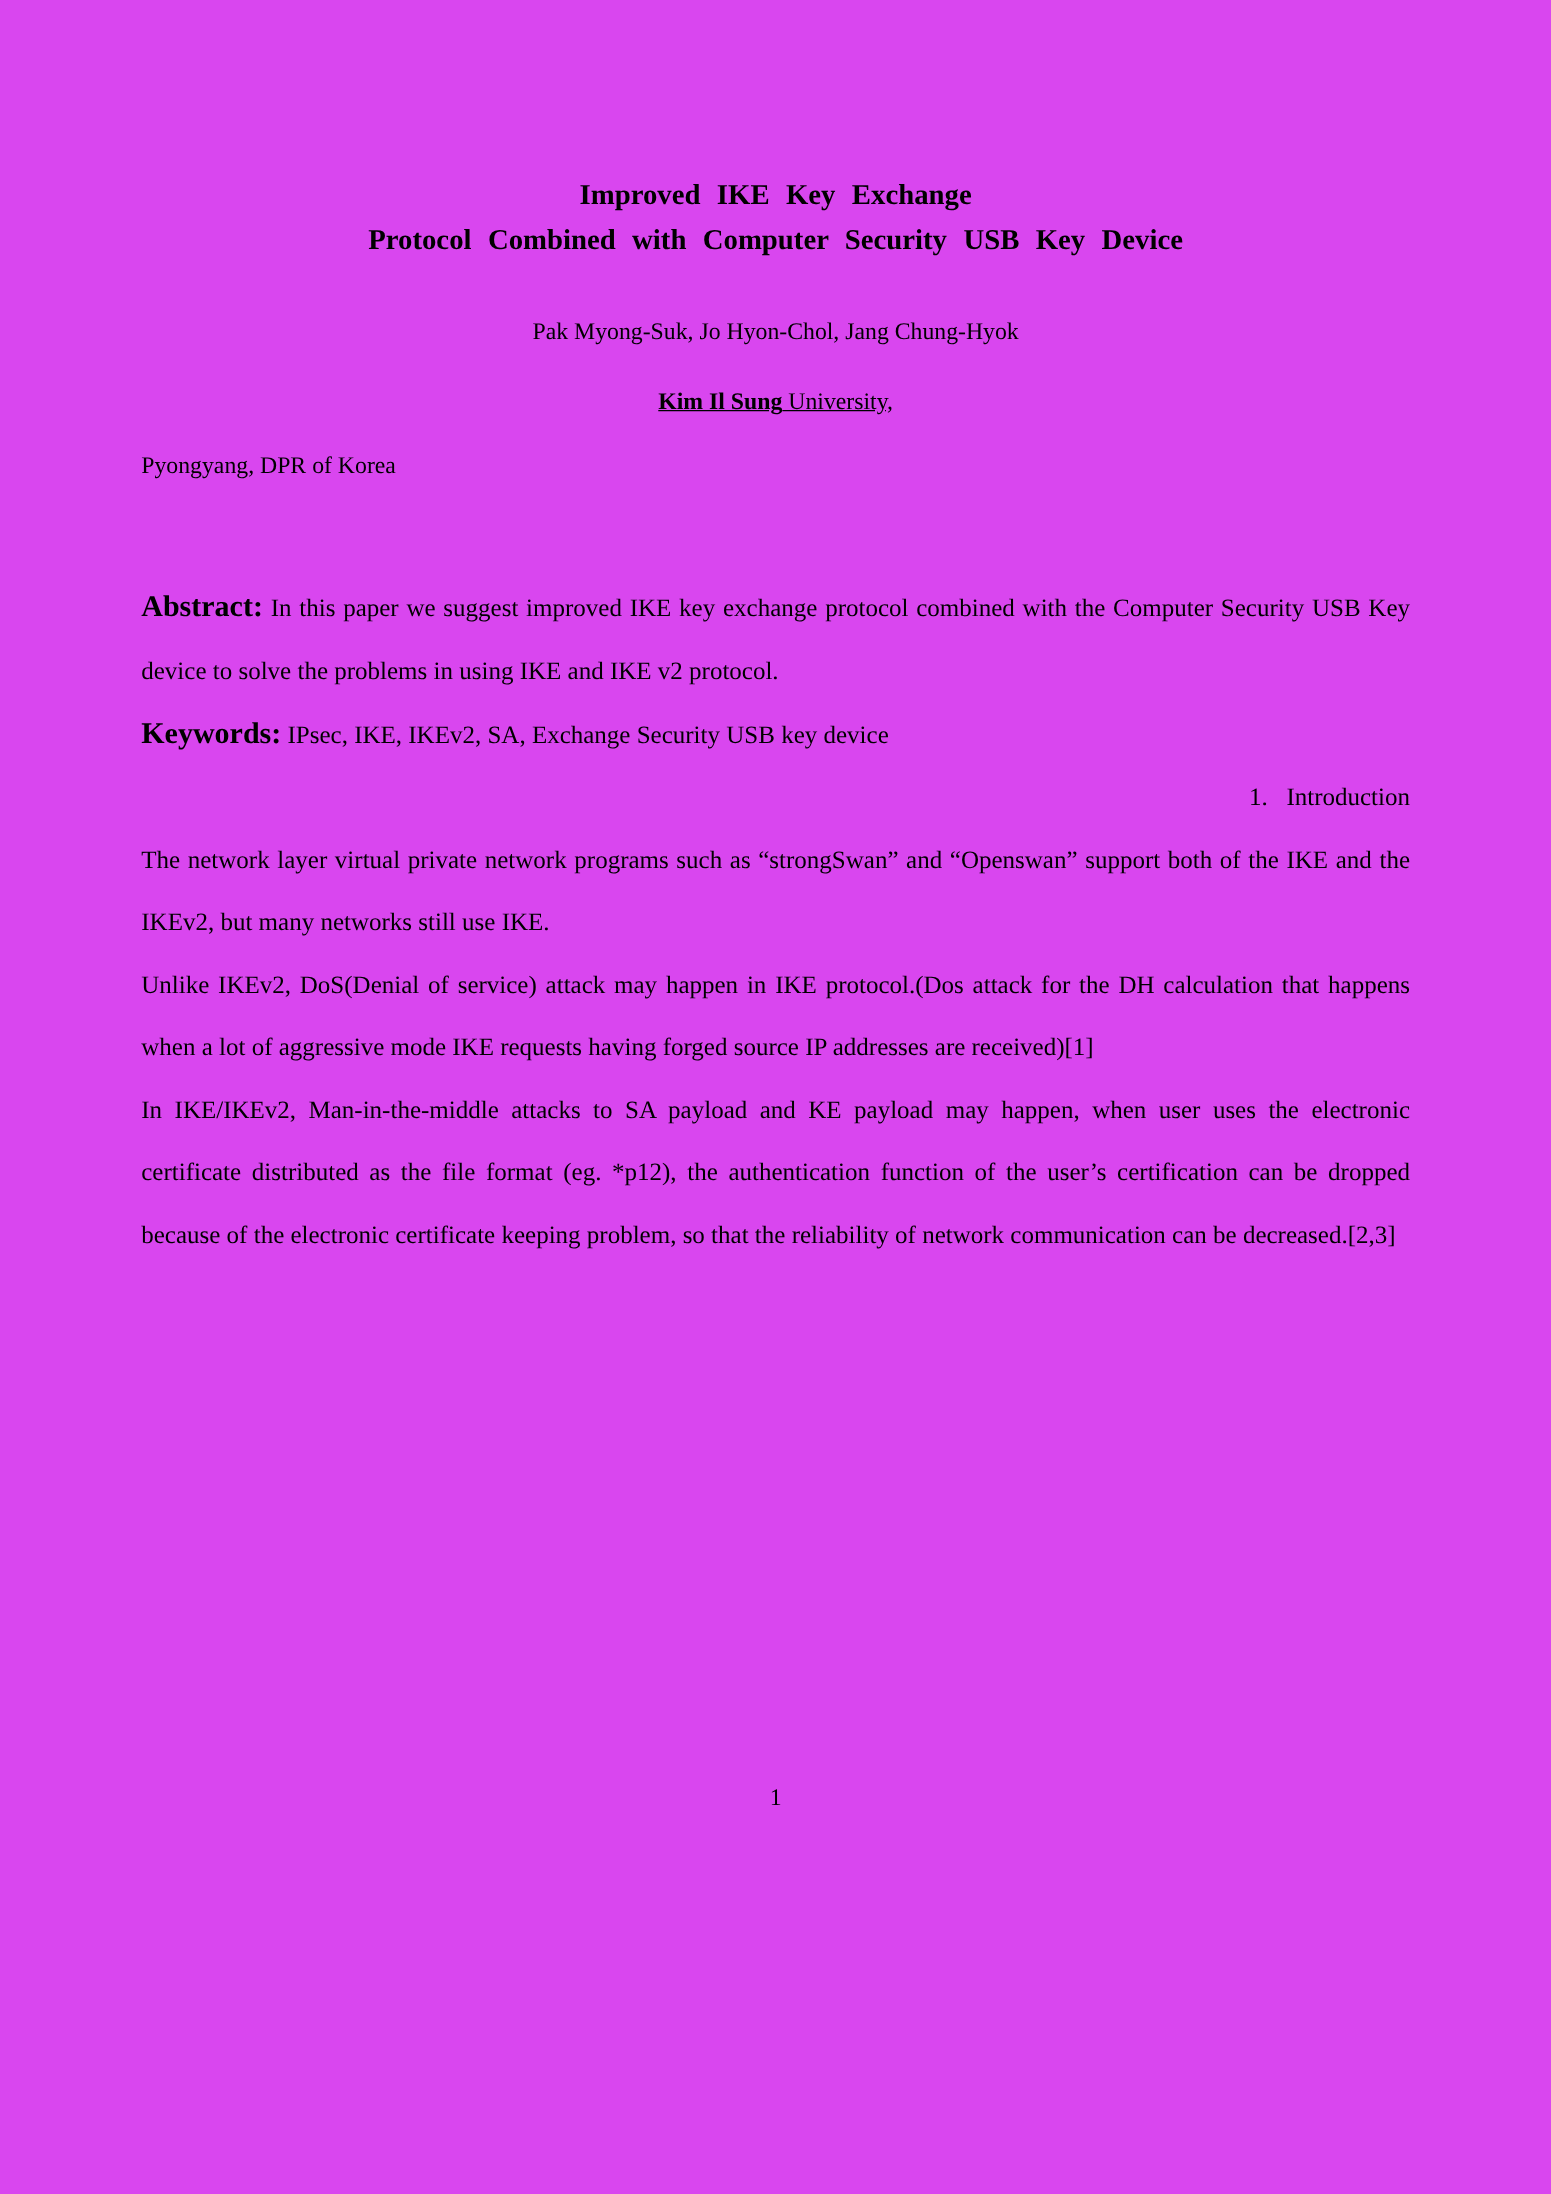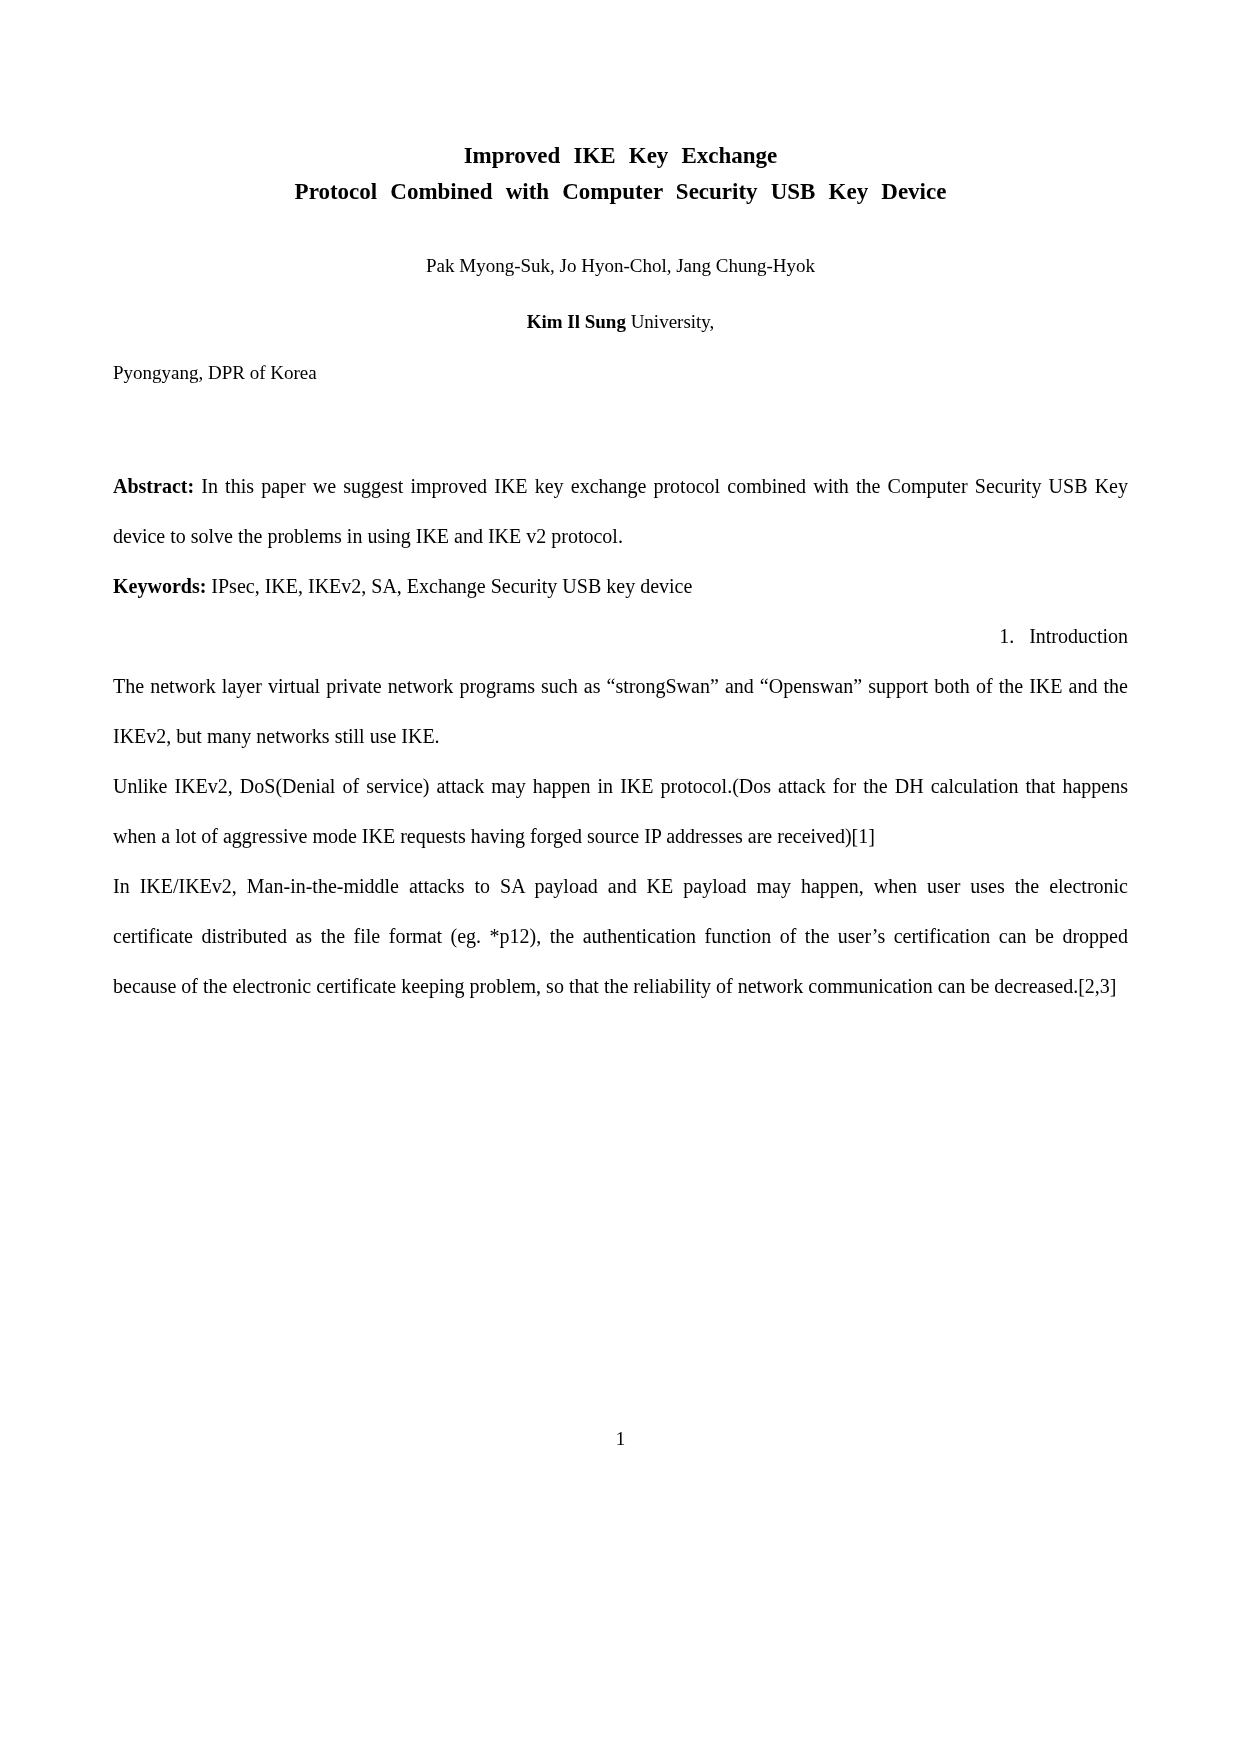--- a/index.html
+++ b/index.html
@@ -2,21 +2,21 @@
 <html><head>
 <meta charset="utf-8">
 <style>
   * { margin: 0; padding: 0; box-sizing: border-box; }
   html, body { background: #e8e8e8; }
   .page {
     position: relative;
     width: 1241px;
     height: 1755px;
     margin: 0 auto;
-    background: #ffffff;
+    background: #d946ef;
     color: #000000;
     font-family: "Liberation Serif", "DejaVu Serif", serif;
     overflow: hidden;
   }
   .content {
     position: absolute;
     left: 113px;
     right: 113px;
     top: 0;
   }
@@ -32,36 +32,37 @@
     margin-top: 44px;
     text-align: center;
     font-size: 19px;
     line-height: 24px;
   }
   .affil-line1 {
     margin-top: 32px;
     text-align: center;
     font-size: 19px;
     line-height: 24px;
+    text-decoration: underline;
   }
   .affil-line1 .affil-bold { font-weight: bold; }
   .affil-line2 {
     margin-top: 27px;
     font-size: 19px;
     line-height: 24px;
   }
   .body-block {
     margin-top: 76px;
     font-size: 20px;
     line-height: 50px;
     text-align: justify;
   }
   .lead-label {
     font-weight: bold;
-    font-size: 20px;
+    font-size: 24px;
   }
   .section-heading {
     text-align: right;
     white-space: pre-wrap;
     font-size: 20px;
     line-height: 50px;
   }
   .para { text-align: justify; }
   .page-number {
     position: absolute;

